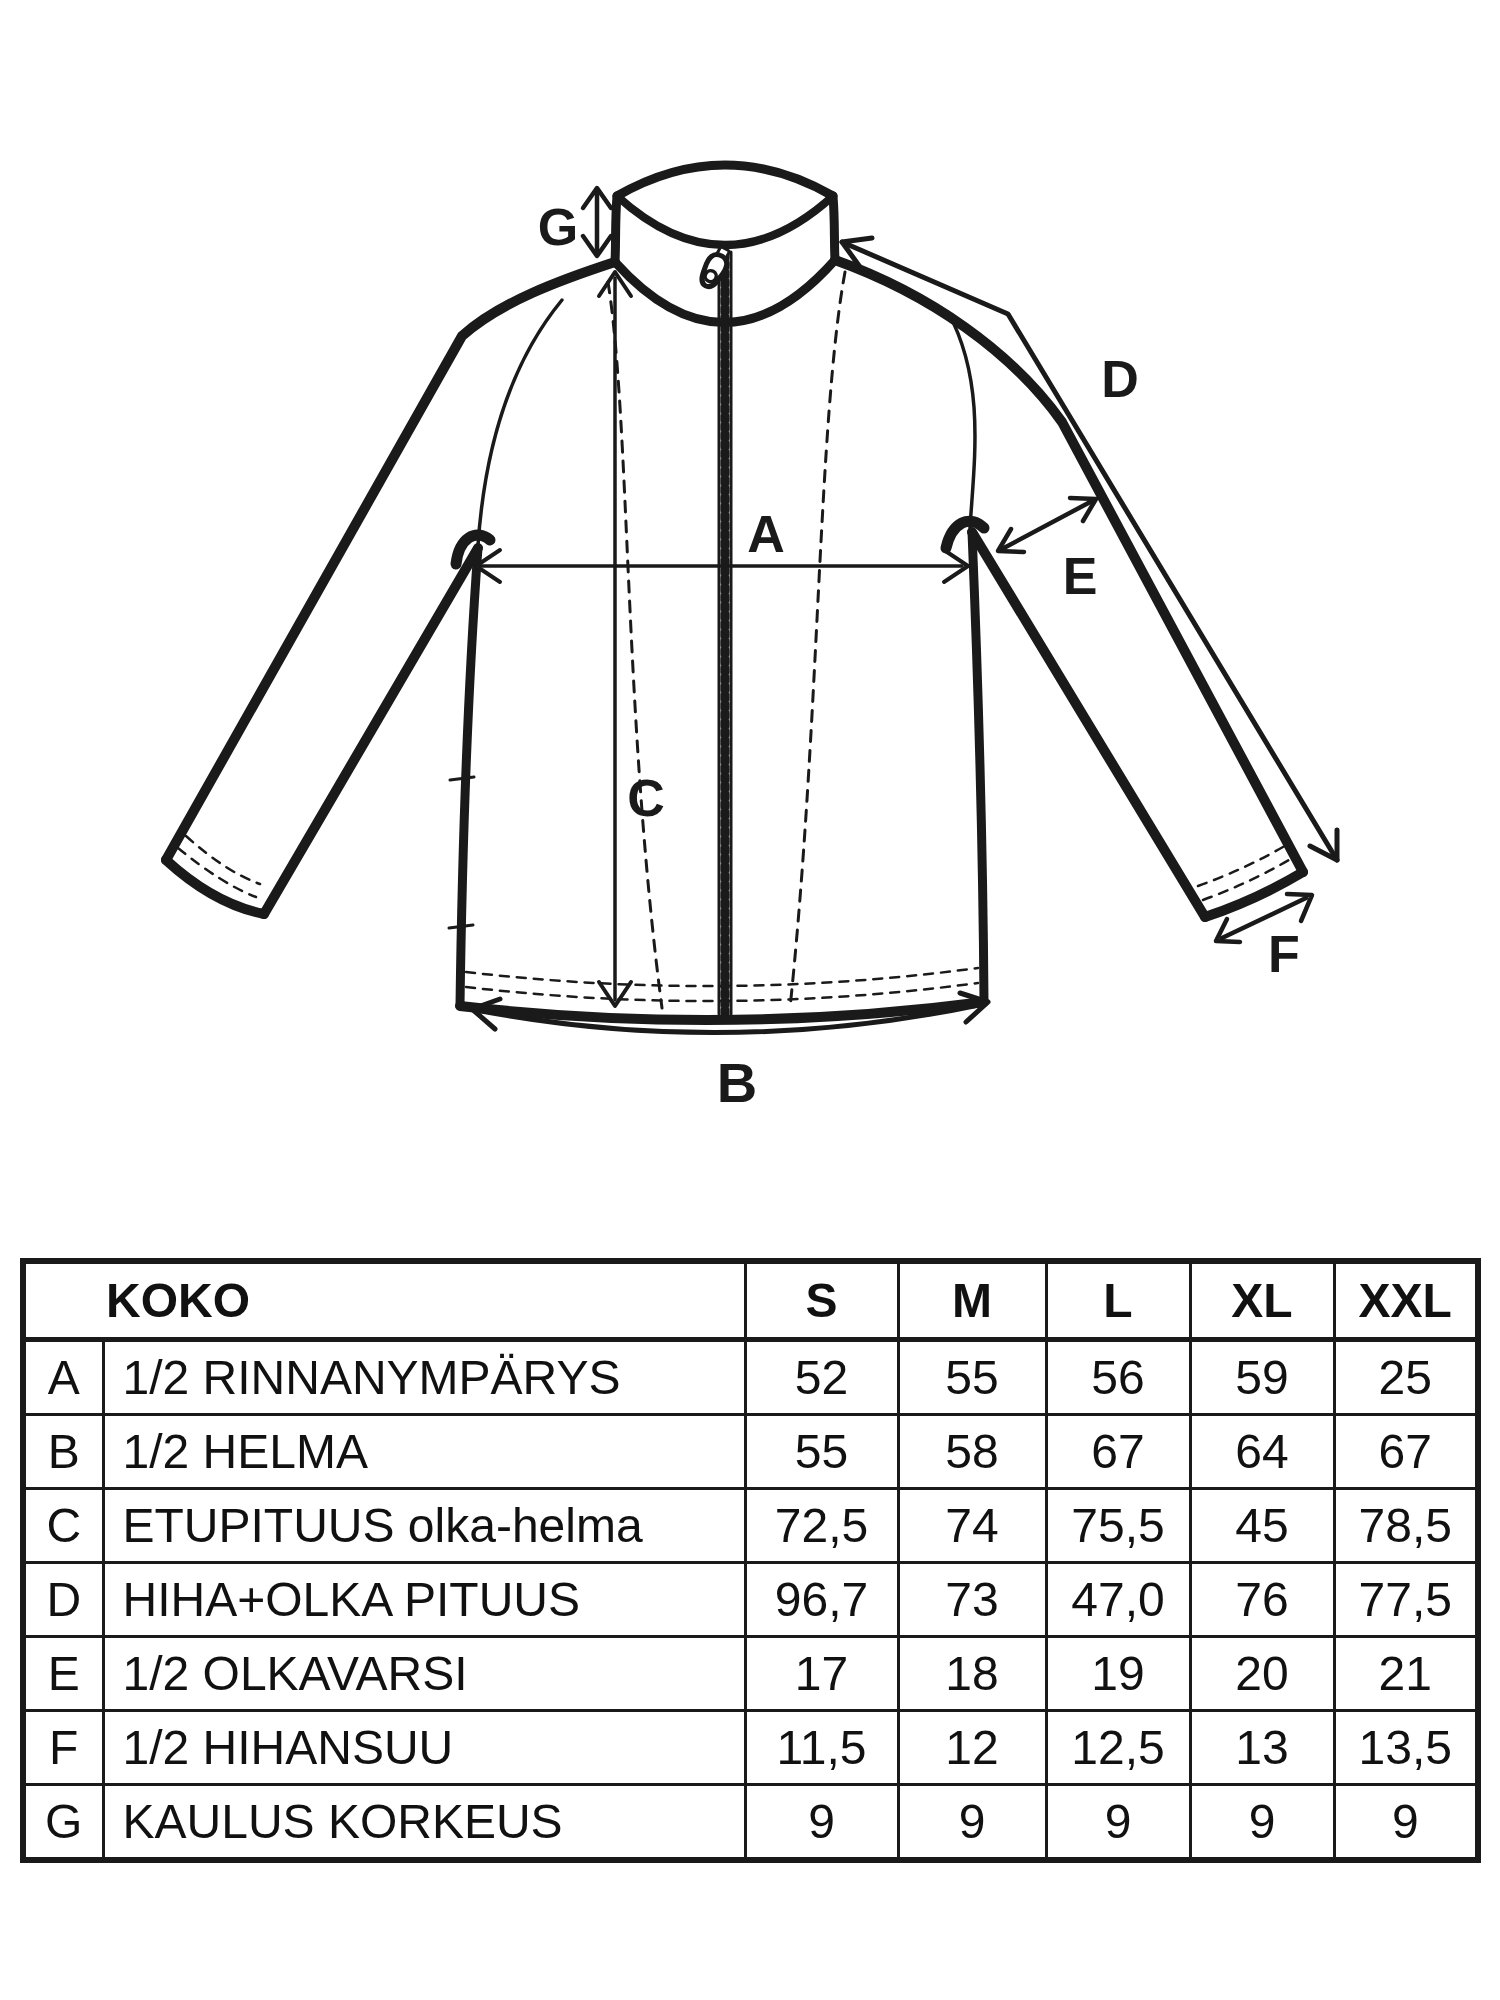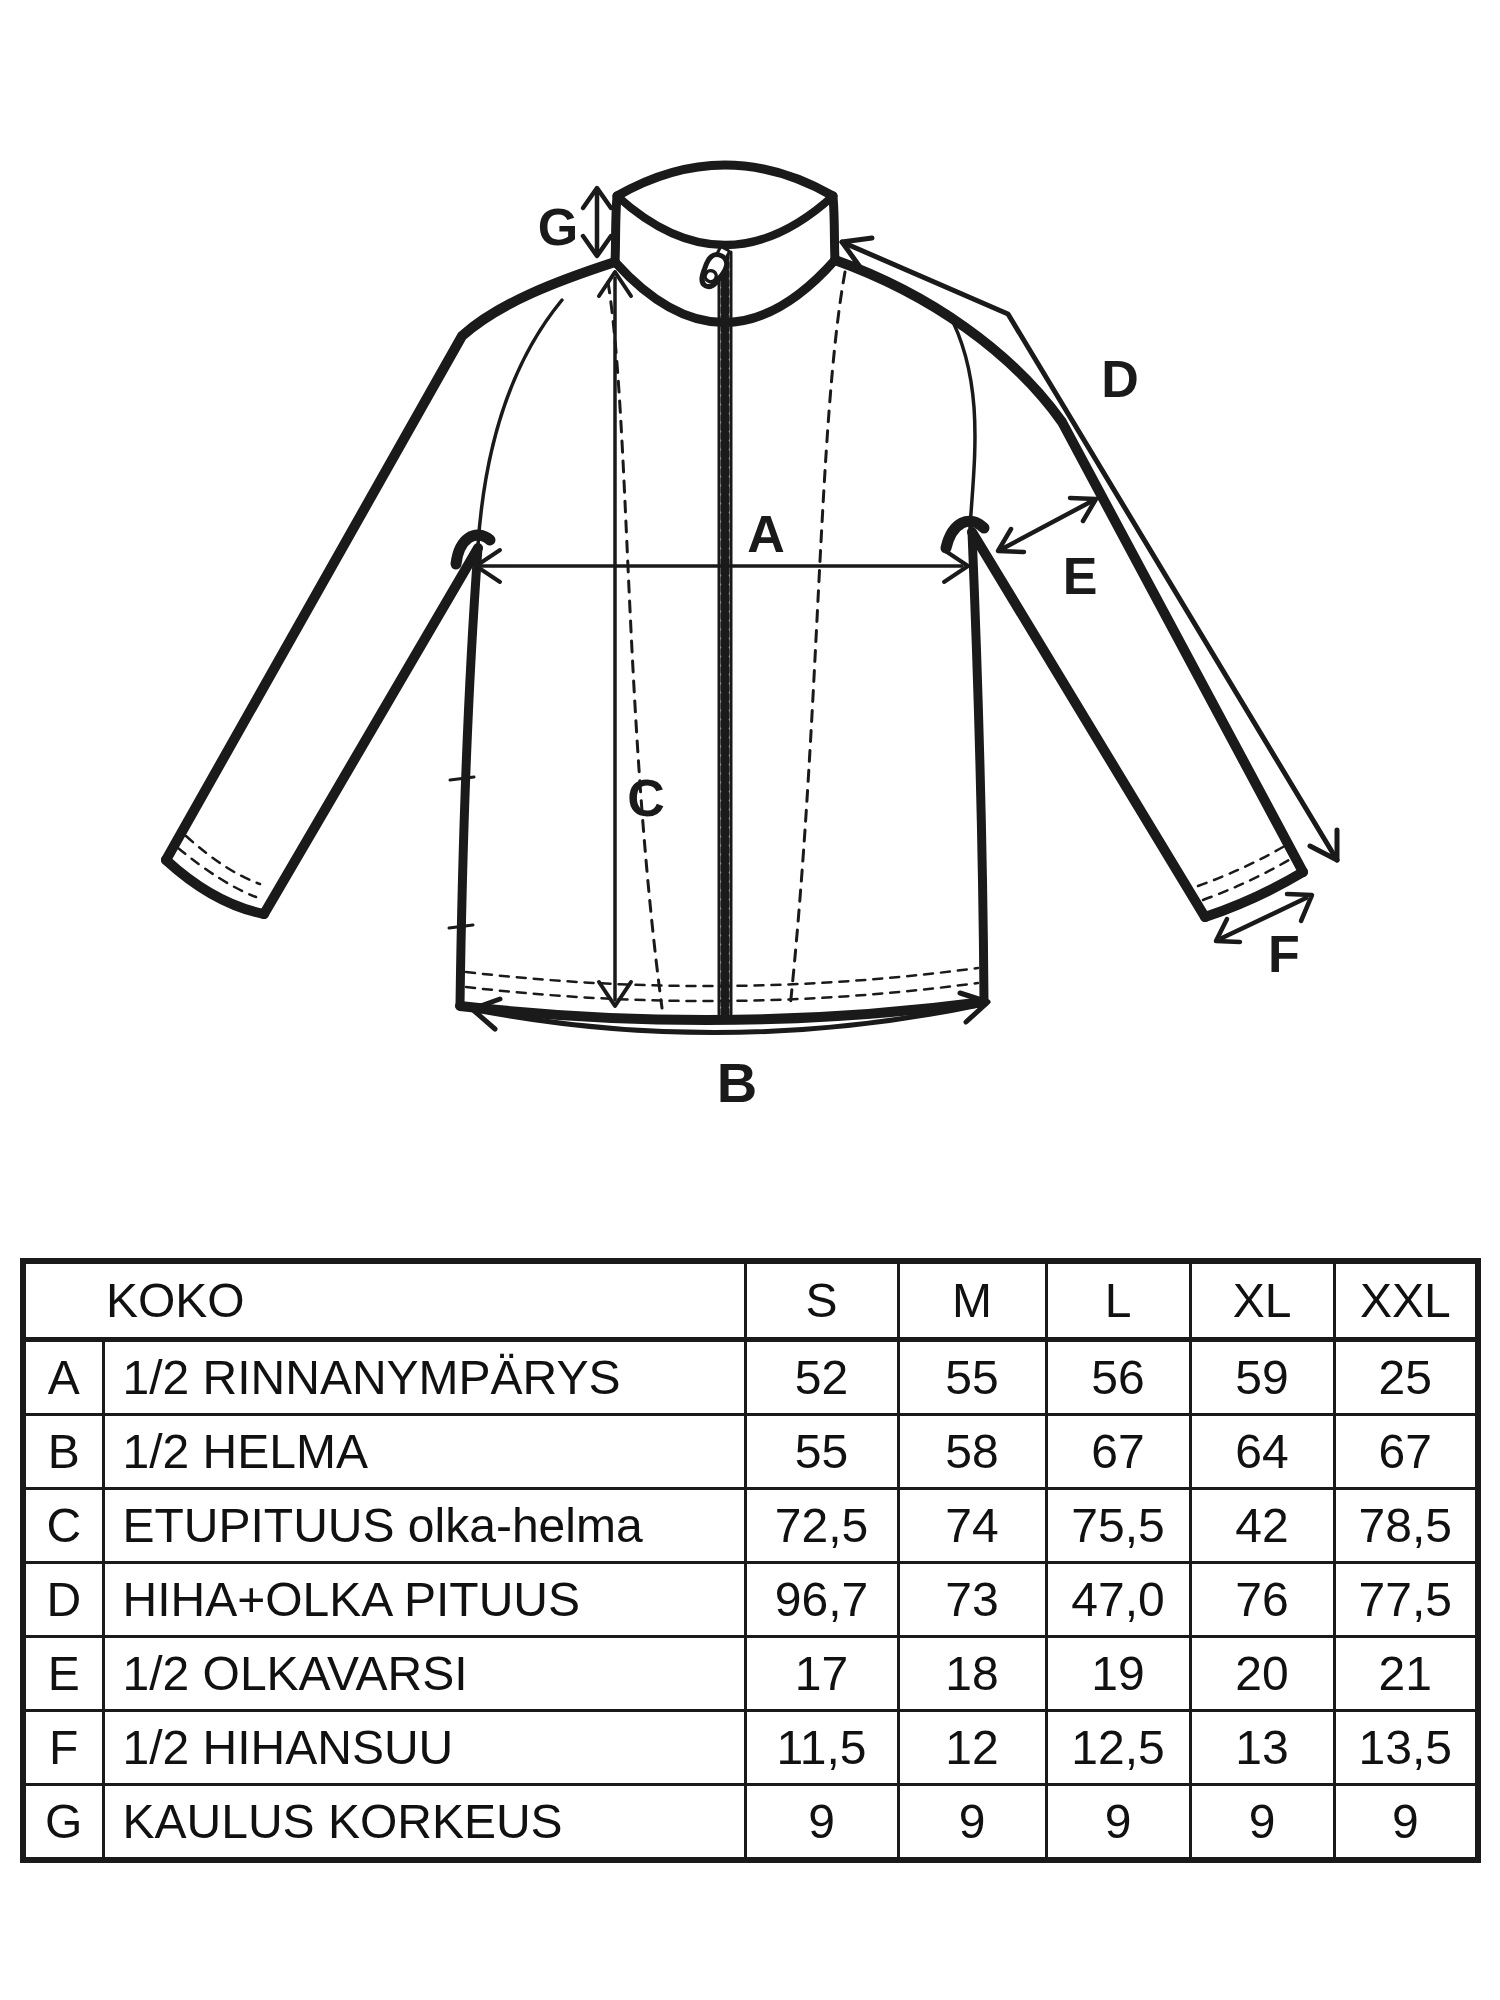--- a/index.html
+++ b/index.html
@@ -7,21 +7,21 @@
         font-family:"Liberation Sans",sans-serif;color:#1a1a1a;}
   .diagram-svg{position:absolute;left:0;top:0;}
   .ink{stroke:#1a1a1a;fill:none;}
   .mlabel{font-family:"Liberation Sans",sans-serif;font-weight:bold;font-size:52px;fill:#1a1a1a;}
   .blabel{font-size:56px;}
   table.size-table{position:absolute;left:20px;top:1258px;width:1455px;
     border-collapse:collapse;table-layout:fixed;
     border:6px solid #1a1a1a;font-family:"Liberation Sans",sans-serif;}
   .size-table th,.size-table td{border:3px solid #1a1a1a;font-size:48px;color:#111;
     white-space:nowrap;overflow:hidden;}
-  .size-table thead th{height:71px;font-weight:normal;text-align:center;border-bottom:5px solid #1a1a1a;}
+  .size-table thead th{height:71px;font-weight:bold;text-align:center;border-bottom:5px solid #1a1a1a;}
   .size-table thead th.koko-head{text-align:left;padding-left:80px;}
   .size-table tbody td{height:69px;text-align:center;font-weight:normal;}
   .size-table tbody td.label-cell{text-align:left;padding-left:18px;}
 </style>
 </head>
 <body>
 
 <div class="page">
 
   <svg class="diagram-svg" width="1500" height="1250" viewBox="0 0 1500 1250">
@@ -152,21 +152,21 @@
           <td>67</td>
           <td>64</td>
           <td>67</td>
         </tr>
         <tr>
           <td>C</td>
           <td class="label-cell">ETUPITUUS olka-helma</td>
           <td>72,5</td>
           <td>74</td>
           <td>75,5</td>
-          <td>42</td>
+          <td>45</td>
           <td>78,5</td>
         </tr>
         <tr>
           <td>D</td>
           <td class="label-cell">HIHA+OLKA  PITUUS</td>
           <td>96,7</td>
           <td>73</td>
           <td>47,0</td>
           <td>76</td>
           <td>77,5</td>

